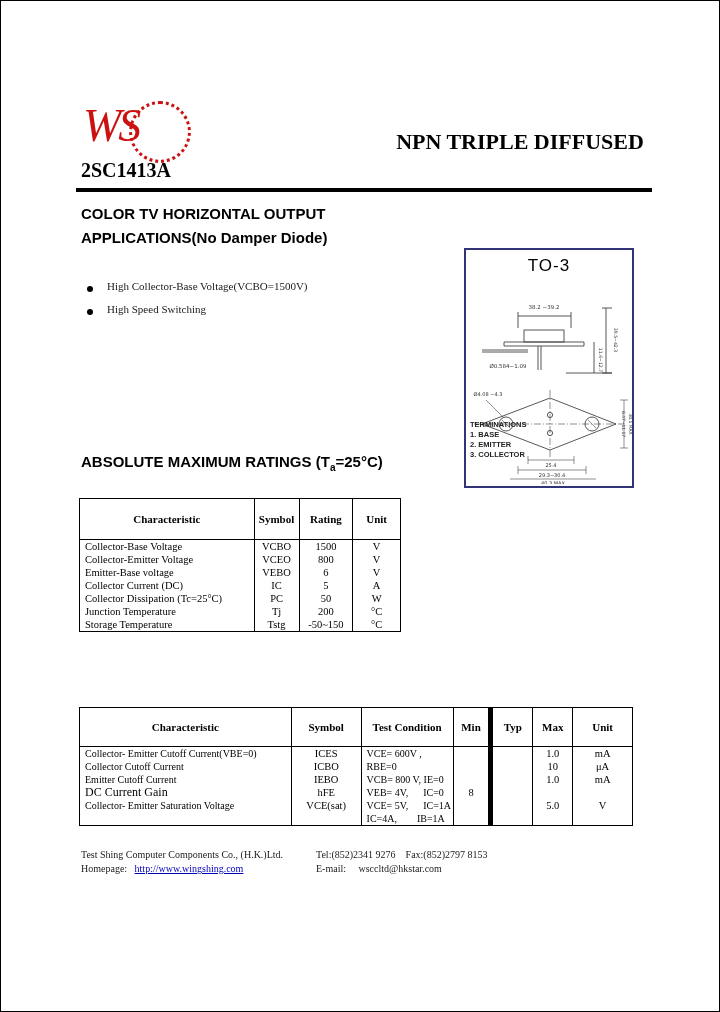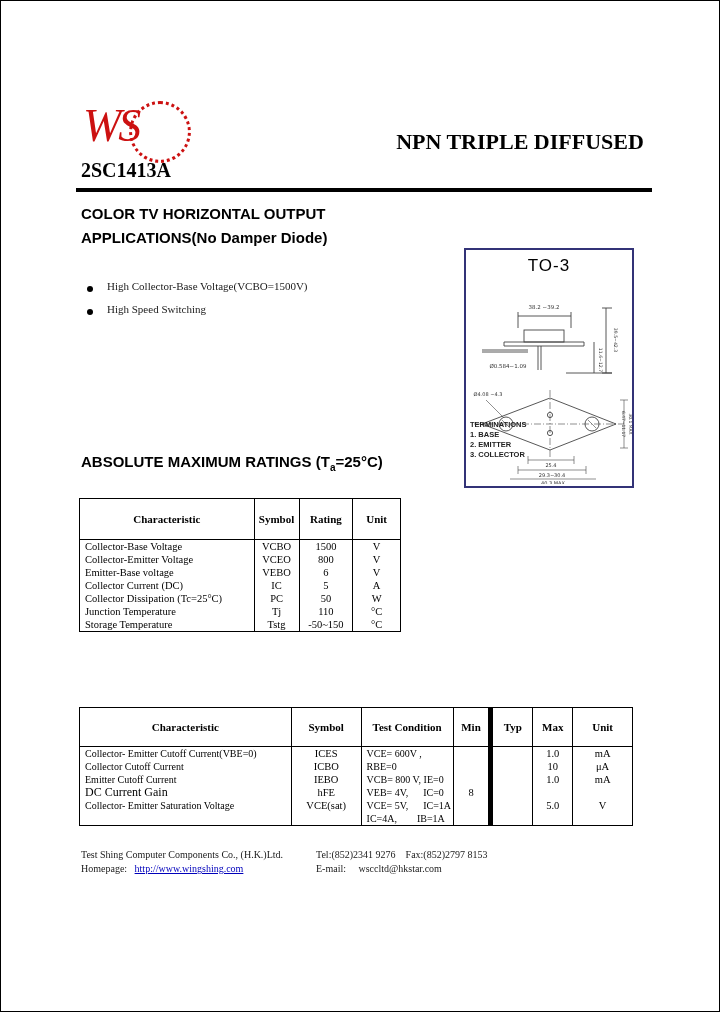--- a/index.html
+++ b/index.html
@@ -187,21 +187,21 @@
         <div>PC</div>
         <div>Tj</div>
         <div>Tstg</div>
       </td>
       <td class="stack cc">
         <div>1500</div>
         <div>800</div>
         <div>6</div>
         <div>5</div>
         <div>50</div>
-        <div>110</div>
+        <div>200</div>
         <div>-50~150</div>
       </td>
       <td class="stack cc">
         <div>V</div>
         <div>V</div>
         <div>V</div>
         <div>A</div>
         <div>W</div>
         <div>°C</div>
         <div>°C</div>

